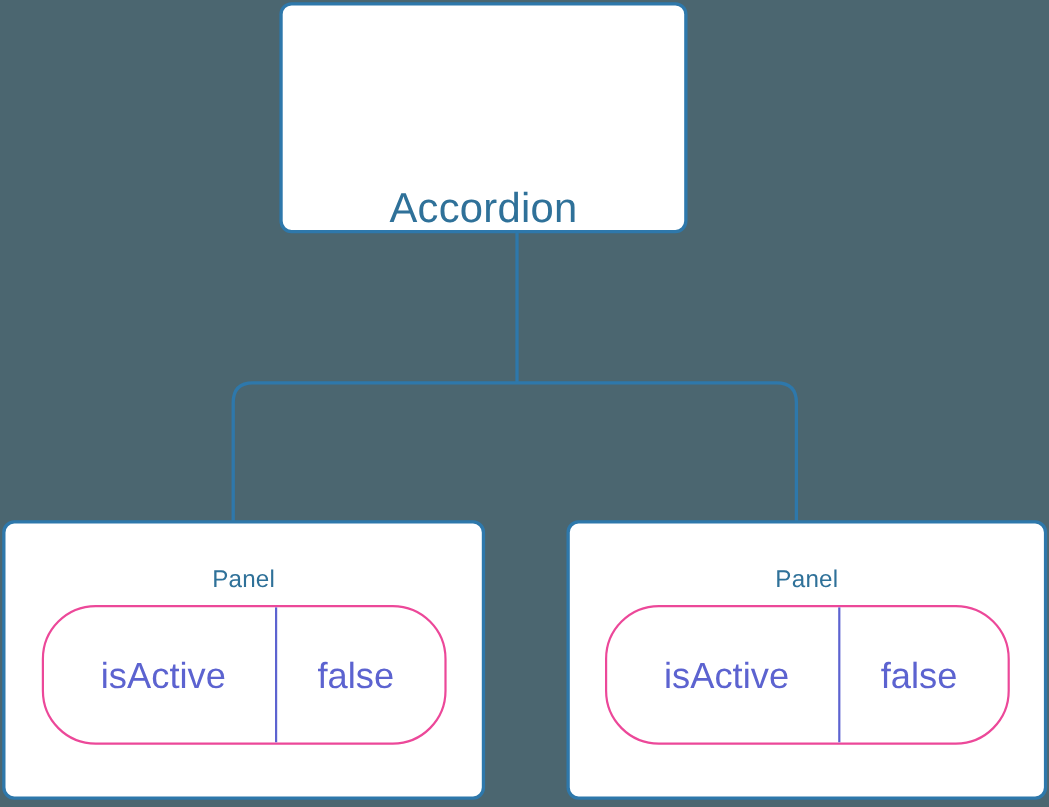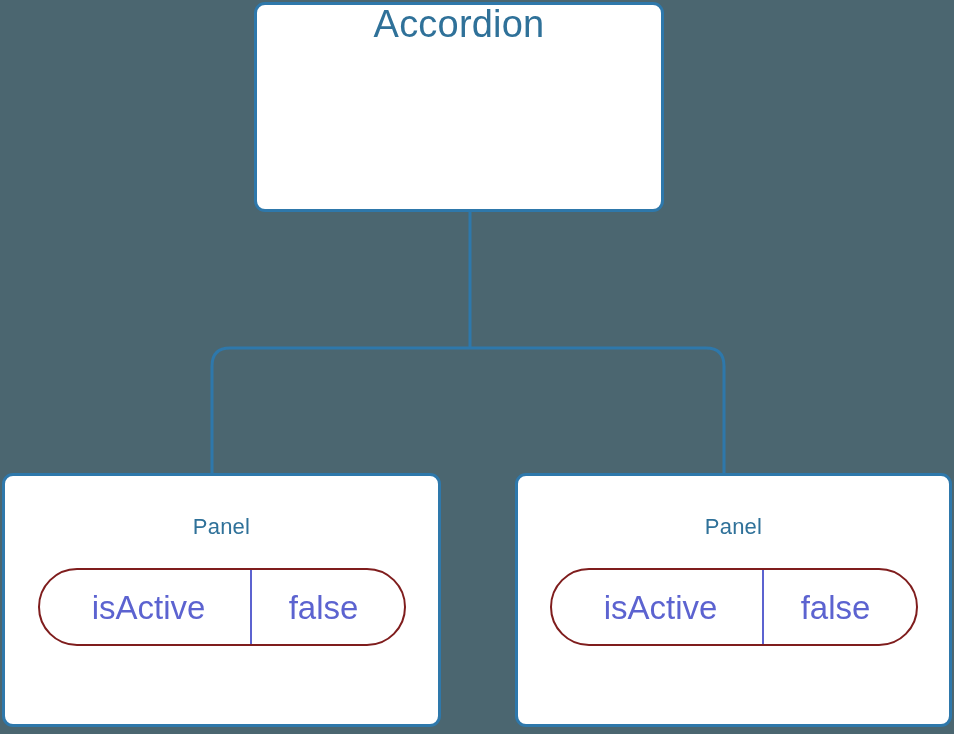--- a/index.html
+++ b/index.html
@@ -39,23 +39,23 @@
     border: 3px solid #2e78ab;
     border-radius: 11px;
     display: flex;
     flex-direction: column;
     align-items: center;
   }
 
   .node-root {
     left: 254px;
     top: 2px;
-    width: 410px;
+    width: 371px;
     height: 210px;
-    justify-content: flex-start;
+    justify-content: flex-end;
   }
 
   .node-leaf-left {
     left: 2px;
     top: 473px;
     width: 439px;
     height: 254px;
     justify-content: flex-start;
     padding-top: 40px;
   }
@@ -77,26 +77,26 @@
     letter-spacing: 0.2px;
     white-space: nowrap;
   }
 
   .node-root .node-title {
     font-size: 38px;
   }
 
   
   .prop-pill {
-    margin-top: 30px;
+    margin-top: 12px;
     display: flex;
     align-items: stretch;
-    height: 78px;
+    height: 127px;
     box-sizing: border-box;
-    border: 2px solid #7f1d1d;
+    border: 2px solid #ec4899;
     border-radius: 49px;
     background: transparent;
     overflow: hidden;
   }
 
   .prop-key,
   .prop-value {
     display: flex;
     align-items: center;
     justify-content: center;

